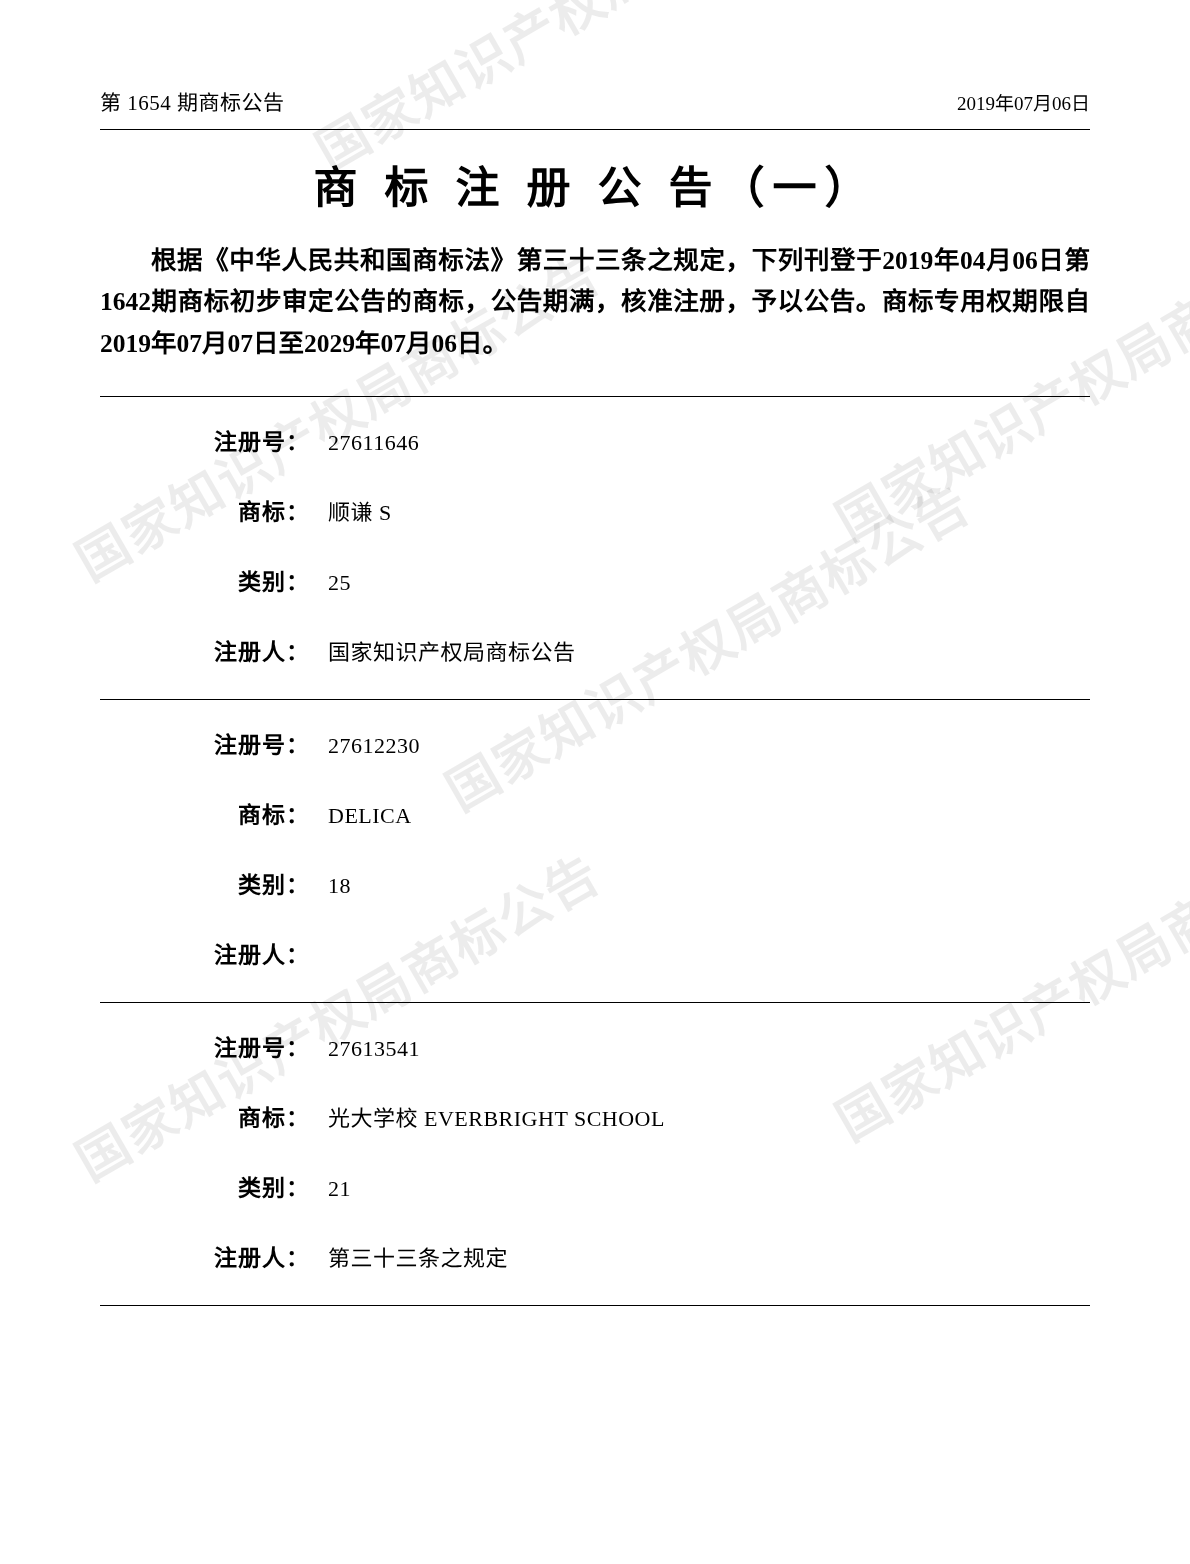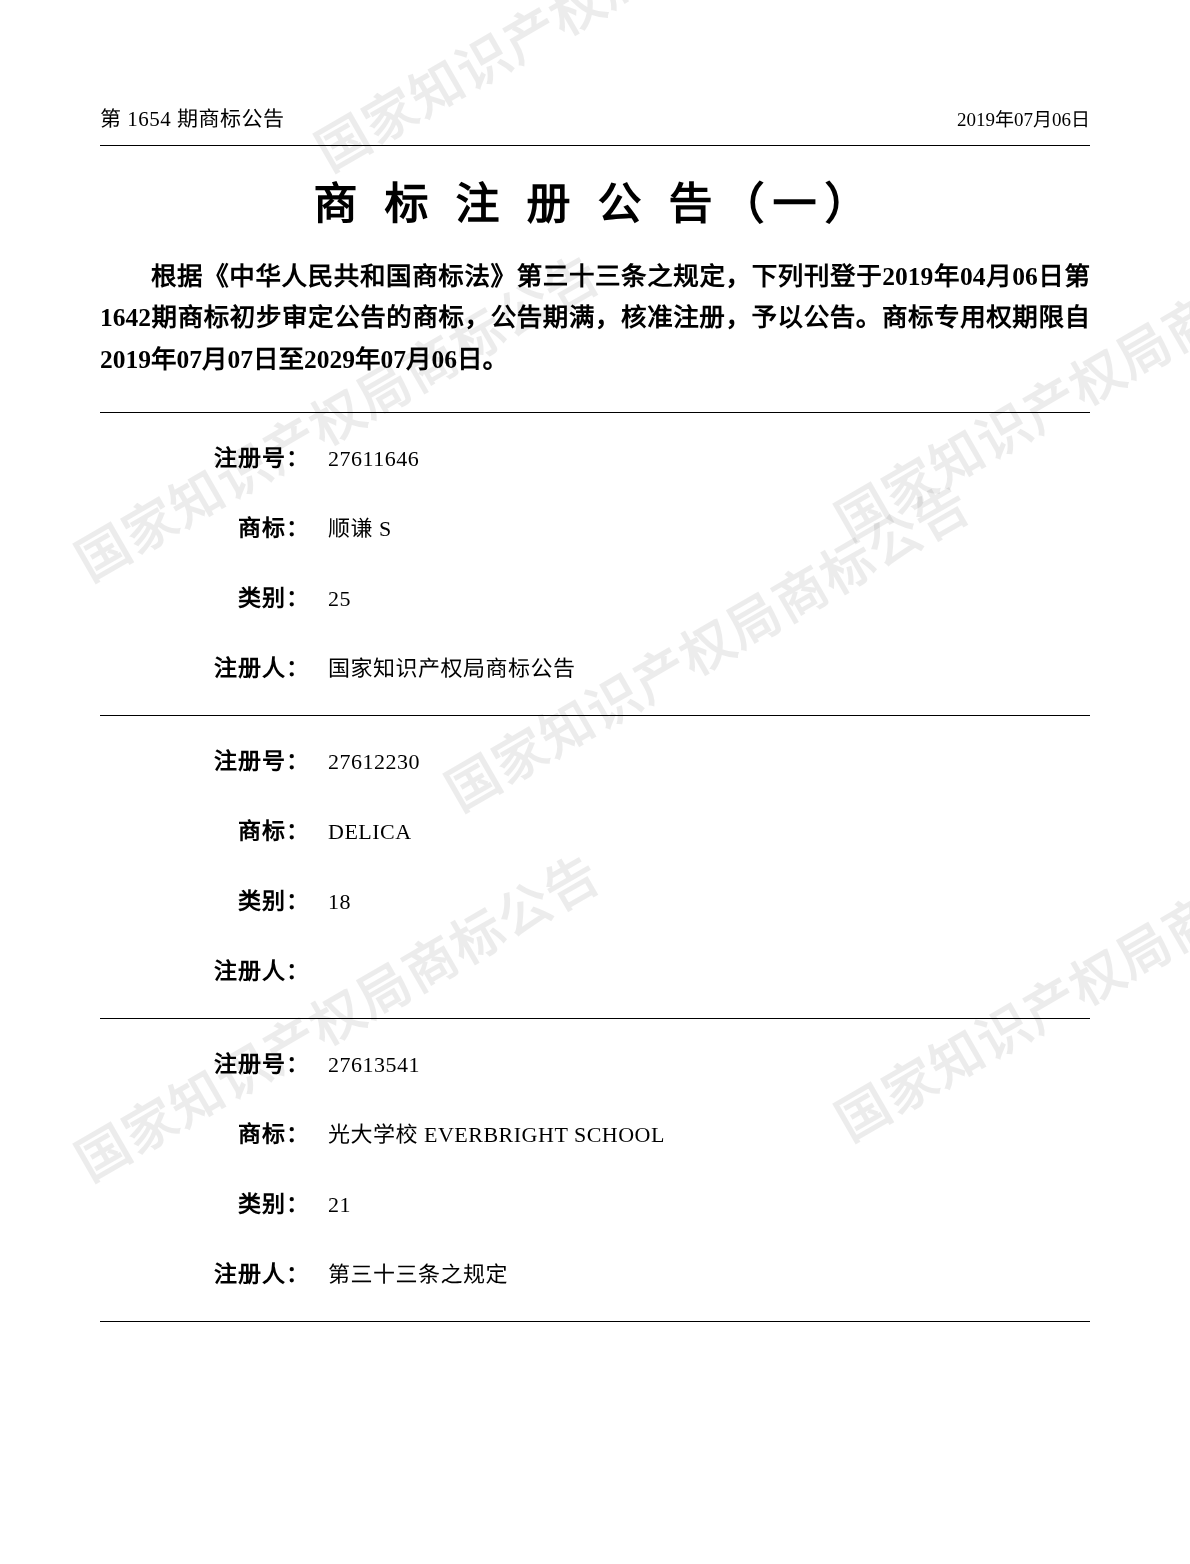--- a/index.html
+++ b/index.html
@@ -39,21 +39,21 @@
   .wm-2 { left: 60px;   top: 530px; }
   .wm-3 { left: 820px;  top: 490px; }
   .wm-4 { left: 60px;   top: 1130px; }
   .wm-5 { left: 820px;  top: 1090px; }
   .wm-6 { left: 430px;  top: 760px; }
 
   
   .page {
     position: relative;
     z-index: 2;
-    padding: 16px 100px;
+    padding: 0 100px;
     box-sizing: border-box;
     width: 1190px;
   }
 
   .header {
     display: flex;
     justify-content: space-between;
     align-items: flex-end;
     padding-top: 92px;
     font-size: 21px;

